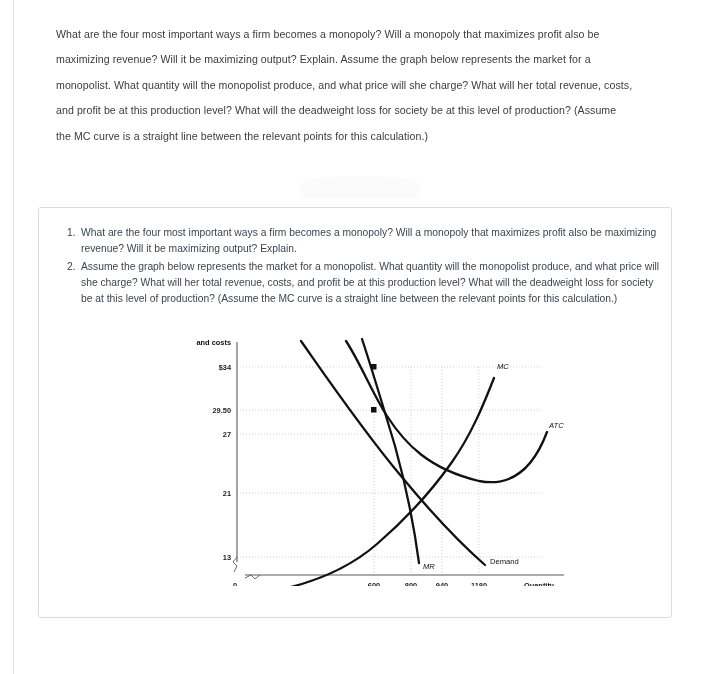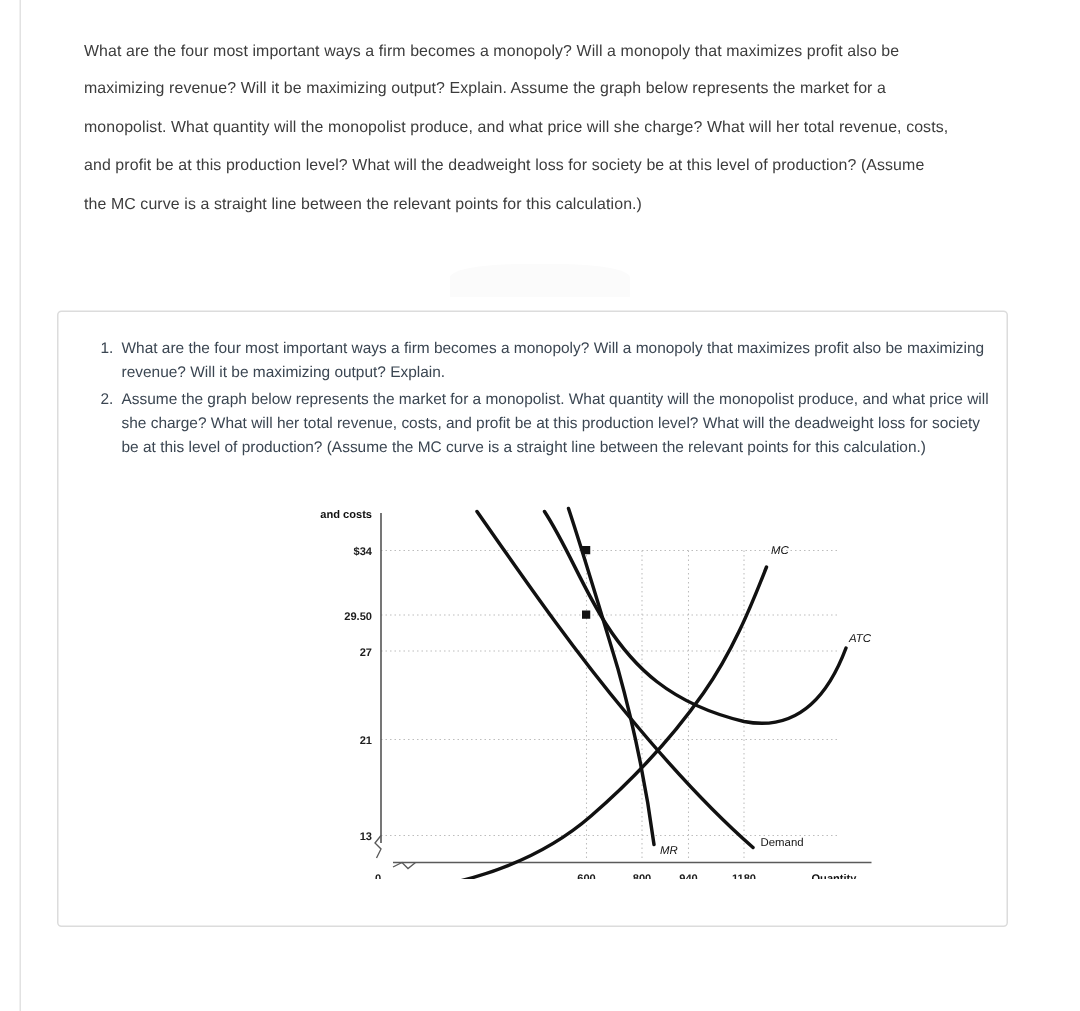--- a/index.html
+++ b/index.html
@@ -89,21 +89,21 @@
     content: counter(qitem) ".";
     position: absolute;
     left: 0;
     top: 0;
     color: #3b4652;
   }
 
   
   #graph-wrap {
     position: absolute;
-    left: 17px;
+    left: 0;
     top: 0;
     width: 634px;
     height: 411px;
     pointer-events: none;
   }
   #graph-svg {
     position: absolute;
     left: 110px;
     top: 128px;
     width: 420px;

